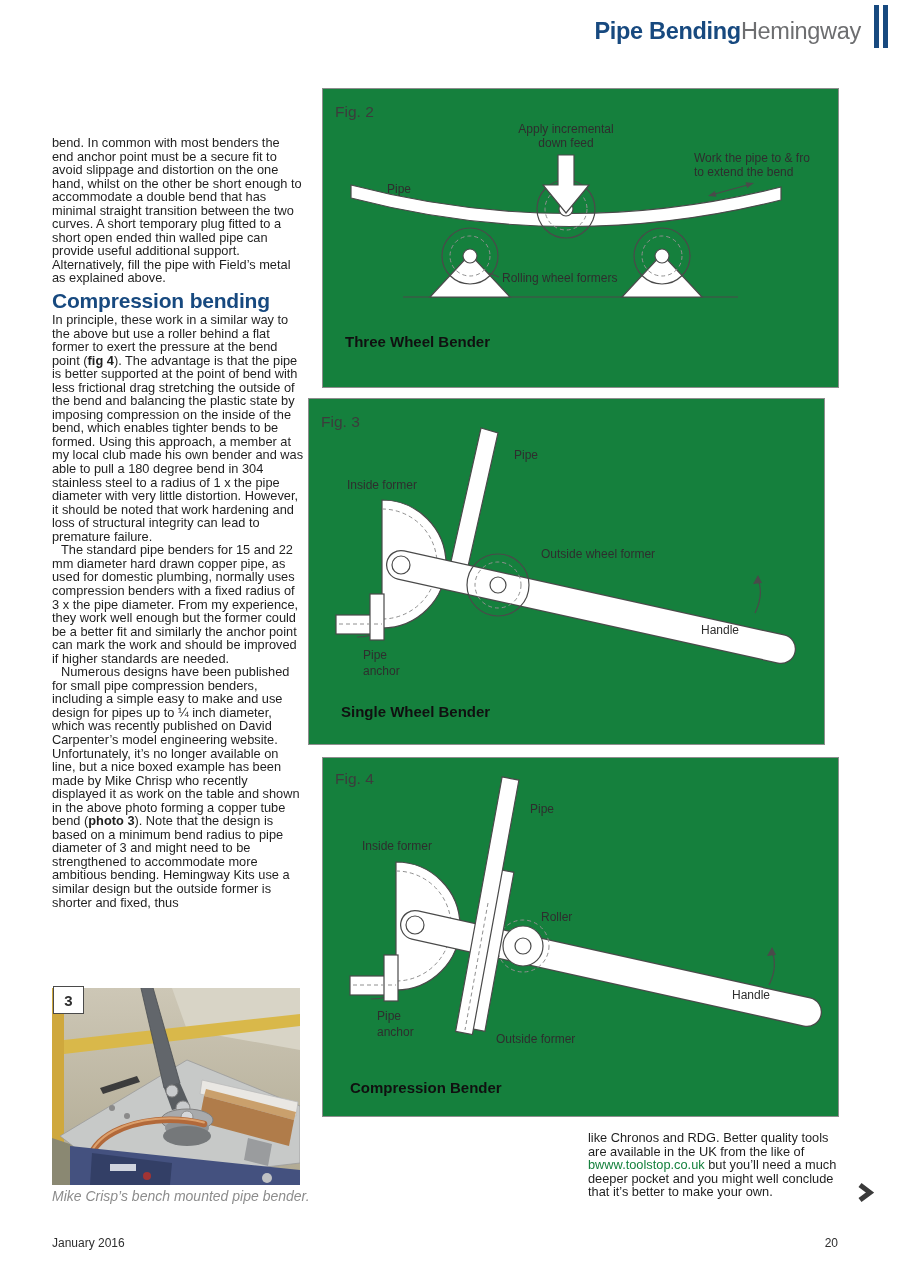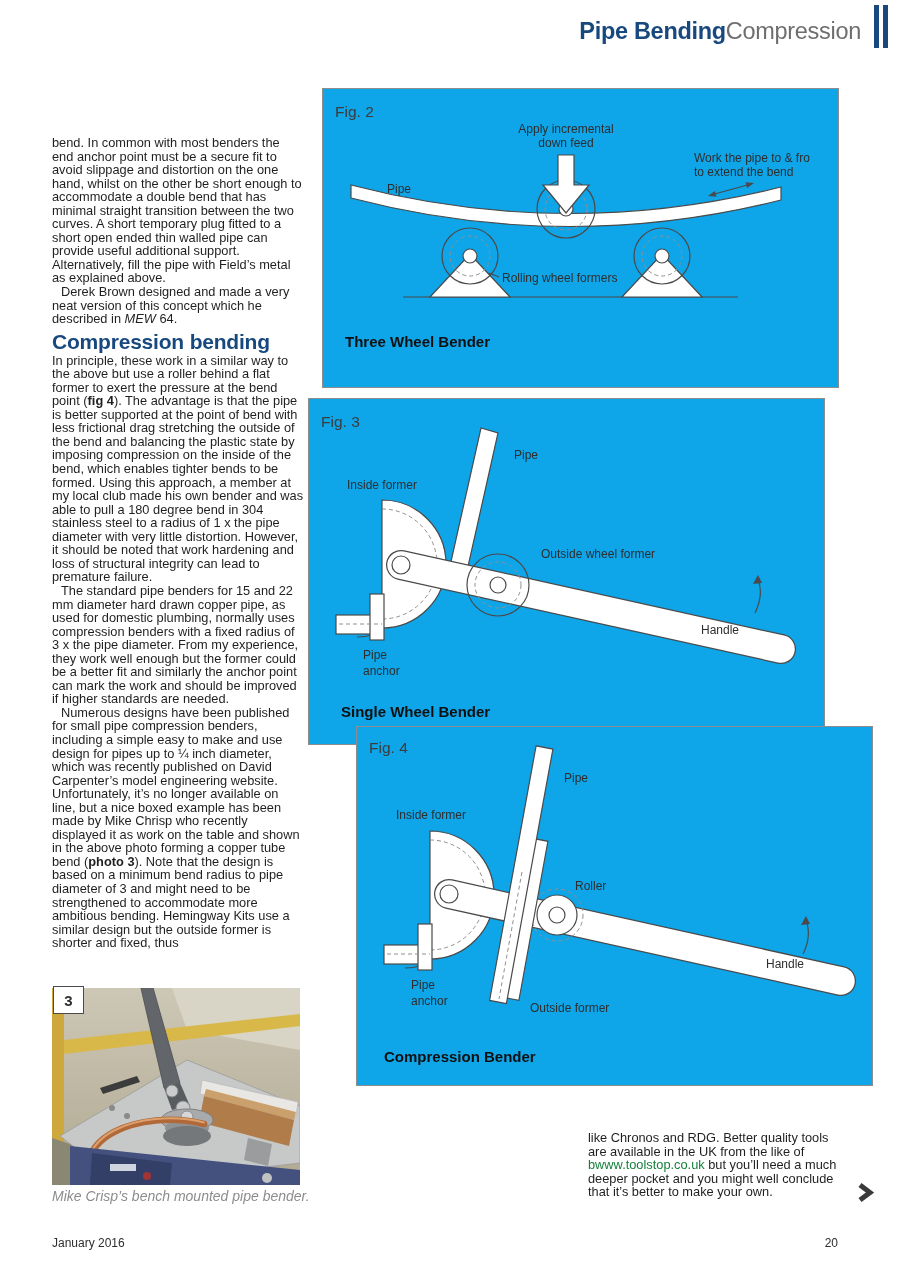--- a/index.html
+++ b/index.html
@@ -14,21 +14,21 @@
   .bar2{right:17px;}
   
   .col{position:absolute;font-size:12.8px;line-height:13.55px;color:#1f1f1f;}
   .col p{margin:0;}
   .col p.ind{text-indent:9px;}
   .it{font-style:italic;}
   .bd{font-weight:bold;}
   .col h2{font-size:21px;line-height:19px;color:#17497f;margin:6px 0 3px 0;letter-spacing:-0.2px;}
   .link{color:#15803d;text-decoration:none;cursor:pointer;}
   
-  .figbox{position:absolute;border:1px solid #8d8d8d;background:#0ea5e9;text-align:right;}
+  .figbox{position:absolute;border:1px solid #8d8d8d;background:#15803d;text-align:right;}
   svg text{font-family:"Liberation Sans",sans-serif;font-size:12px;fill:#2e2e2e;}
   svg text.figlabel{font-size:15.5px;fill:#3c3c3c;}
   svg text.figcap{font-size:15px;font-weight:bold;fill:#101010;}
   .dln{stroke:#4a4a4a;stroke-width:1.2;fill:none;}
   .dwh{stroke:#4a4a4a;stroke-width:1.2;fill:#ffffff;}
   .dda{stroke:#909090;stroke-width:1;fill:none;stroke-dasharray:4 3;}
   
   .photo{position:absolute;left:52px;top:988px;width:248px;height:197px;}
   .photo-badge{position:absolute;left:53px;top:986px;width:29px;height:26px;background:#fff;
                border:1.5px solid #4a4a4a;color:#2e2e2e;font-size:15px;font-weight:bold;
@@ -39,28 +39,27 @@
   .footer.date{left:52px;}
   .footer.pnum{right:67px;}
   .chev{position:absolute;left:857px;top:1183px;width:17px;height:19px;}
 </style>
 </head>
 <body>
 
 <div class="page">
 
   <div class="masthead">
-    <span class="b">Pipe Bending</span><span class="l">Compression</span>
+    <span class="b">Pipe Bending</span><span class="l">Hemingway</span>
   </div>
   <div class="bar bar1"></div>
   <div class="bar bar2"></div>
 
   <div class="col" style="left:52px;top:88px;width:252px;margin-top:48px;">
     <p><span>bend. In common with most benders the end anchor point must be a secure fit to avoid slippage and distortion on the one hand, whilst on the other be short enough to accommodate a double bend that has minimal straight transition between the two curves. A short temporary plug fitted to a short open ended thin walled pipe can provide useful additional support. Alternatively, fill the pipe with Field’s metal as explained above.</span></p>
-    <p class="ind"><span>Derek Brown designed and made a very neat version of this concept which he described in </span><span class="it">MEW</span><span> 64.</span></p>
     <h2>Compression bending</h2>
     <p><span>In principle, these work in a similar way to the above but use a roller behind a flat former to exert the pressure at the bend point (</span><span class="bd">fig 4</span><span>). The advantage is that the pipe is better supported at the point of bend with less frictional drag stretching the outside of the bend and balancing the plastic state by imposing compression on the inside of the bend, which enables tighter bends to be formed. Using this approach, a member at my local club made his own bender and was able to pull a 180 degree bend in 304 stainless steel to a radius of 1 x the pipe diameter with very little distortion. However, it should be noted that work hardening and loss of structural integrity can lead to premature failure.</span></p>
     <p class="ind"><span>The standard pipe benders for 15 and 22 mm diameter hard drawn copper pipe, as used for domestic plumbing, normally uses compression benders with a fixed radius of 3 x the pipe diameter. From my experience, they work well enough but the former could be a better fit and similarly the anchor point can mark the work and should be improved if higher standards are needed.</span></p>
     <p class="ind"><span>Numerous designs have been published for small pipe compression benders, including a simple easy to make and use design for pipes up to ¼ inch diameter, which was recently published on David Carpenter’s model engineering website. Unfortunately, it’s no longer available on line, but a nice boxed example has been made by Mike Chrisp who recently displayed it as work on the table and shown in the above photo forming a copper tube bend (</span><span class="bd">photo 3</span><span>). Note that the design is based on a minimum bend radius to pipe diameter of 3 and might need to be strengthened to accommodate more ambitious bending. Hemingway Kits use a similar design but the outside former is shorter and fixed, thus</span></p>
   </div>
 
   <div class="figbox" style="left:322px;top:88px;width:515px;height:298px;">
     <svg width="515" height="298" viewBox="0 0 515 298">
       <text x="12" y="28" class="figlabel">Fig. 2</text>
       <text x="243" y="44" text-anchor="middle">Apply incremental</text>
@@ -126,21 +125,21 @@
       <text x="205" y="60">Pipe</text>
       <text x="38" y="90">Inside former</text>
       <text x="232" y="159">Outside wheel former</text>
       <text x="392" y="235">Handle</text>
       <text x="54" y="260">Pipe</text>
       <text x="54" y="276">anchor</text>
       <text x="32" y="318" class="figcap">Single Wheel Bender</text>
     </svg>
   </div>
 
-  <div class="figbox" style="left:322px;top:726px;width:515px;height:358px;margin-left:34px;">
+  <div class="figbox" style="left:322px;top:757px;width:515px;height:358px;">
     <svg width="515" height="358" viewBox="0 0 515 358">
       <text x="12" y="26" class="figlabel">Fig. 4</text>
 
       <path d="M73,104 A64,64 0 0 1 73,232 Z" class="dwh"></path>
       <path d="M73,232 Q66,241 48,241" class="dln"></path>
       <path d="M73,113 A55,55 0 0 1 73,223" class="dda"></path>
 
       <line x1="92" y1="167" x2="484" y2="254" stroke="#4a4a4a" stroke-width="30" stroke-linecap="round"></line>
       <line x1="92" y1="167" x2="484" y2="254" stroke="#ffffff" stroke-width="27.5" stroke-linecap="round"></line>
 

